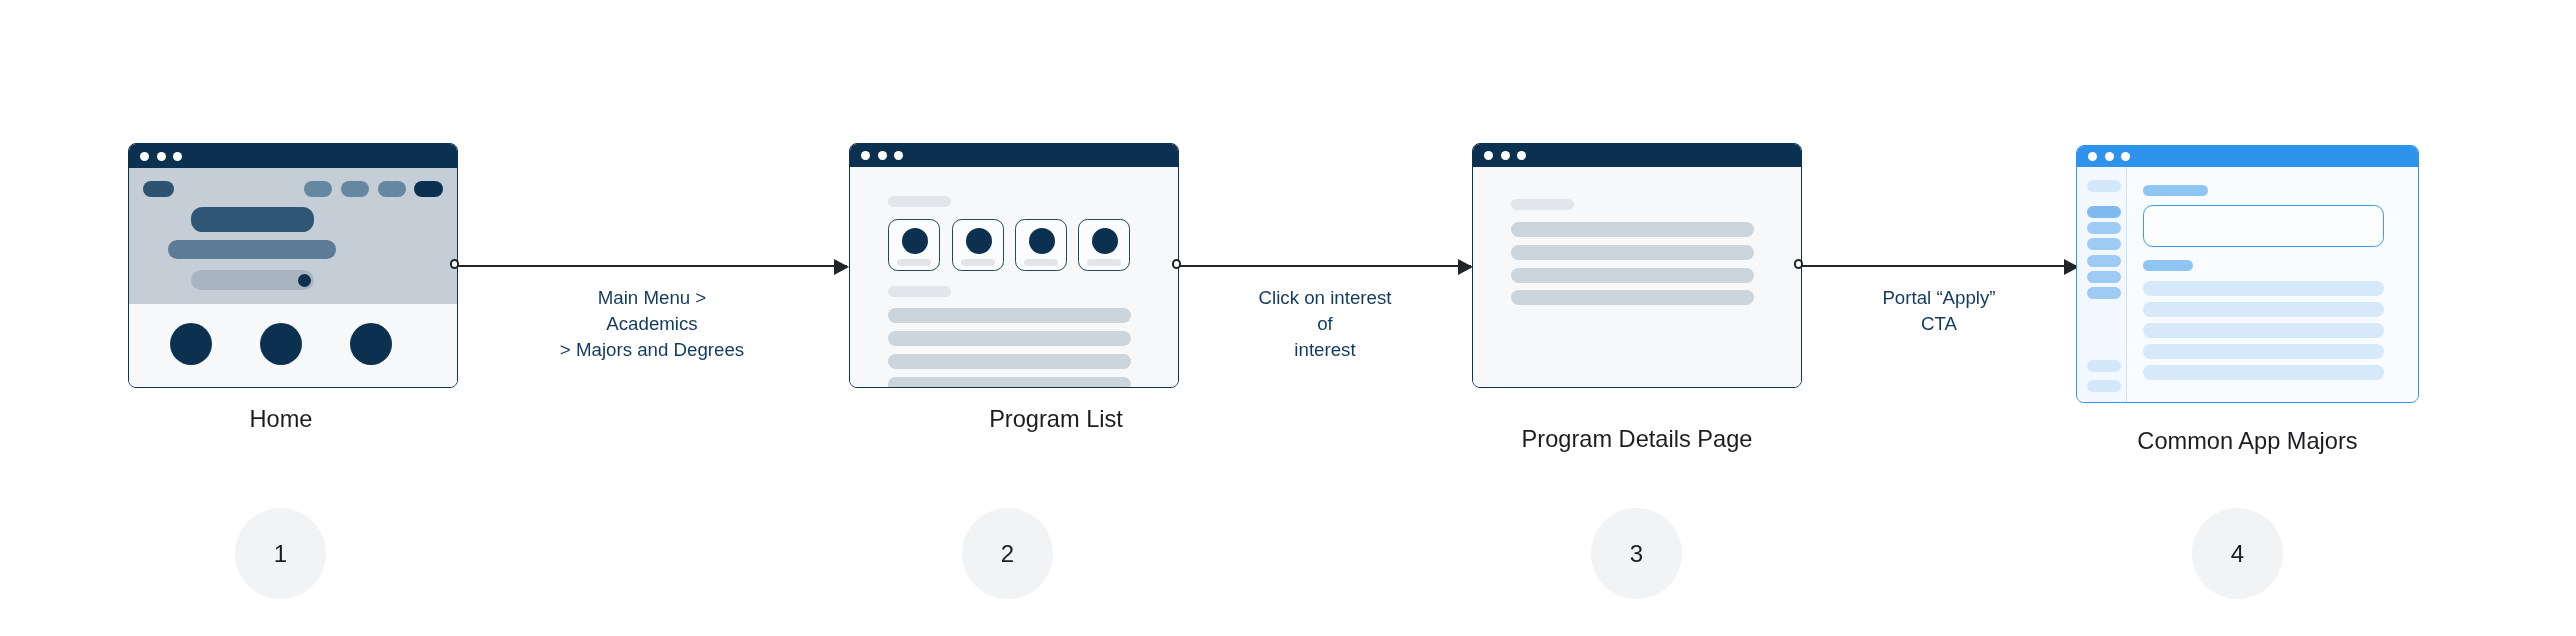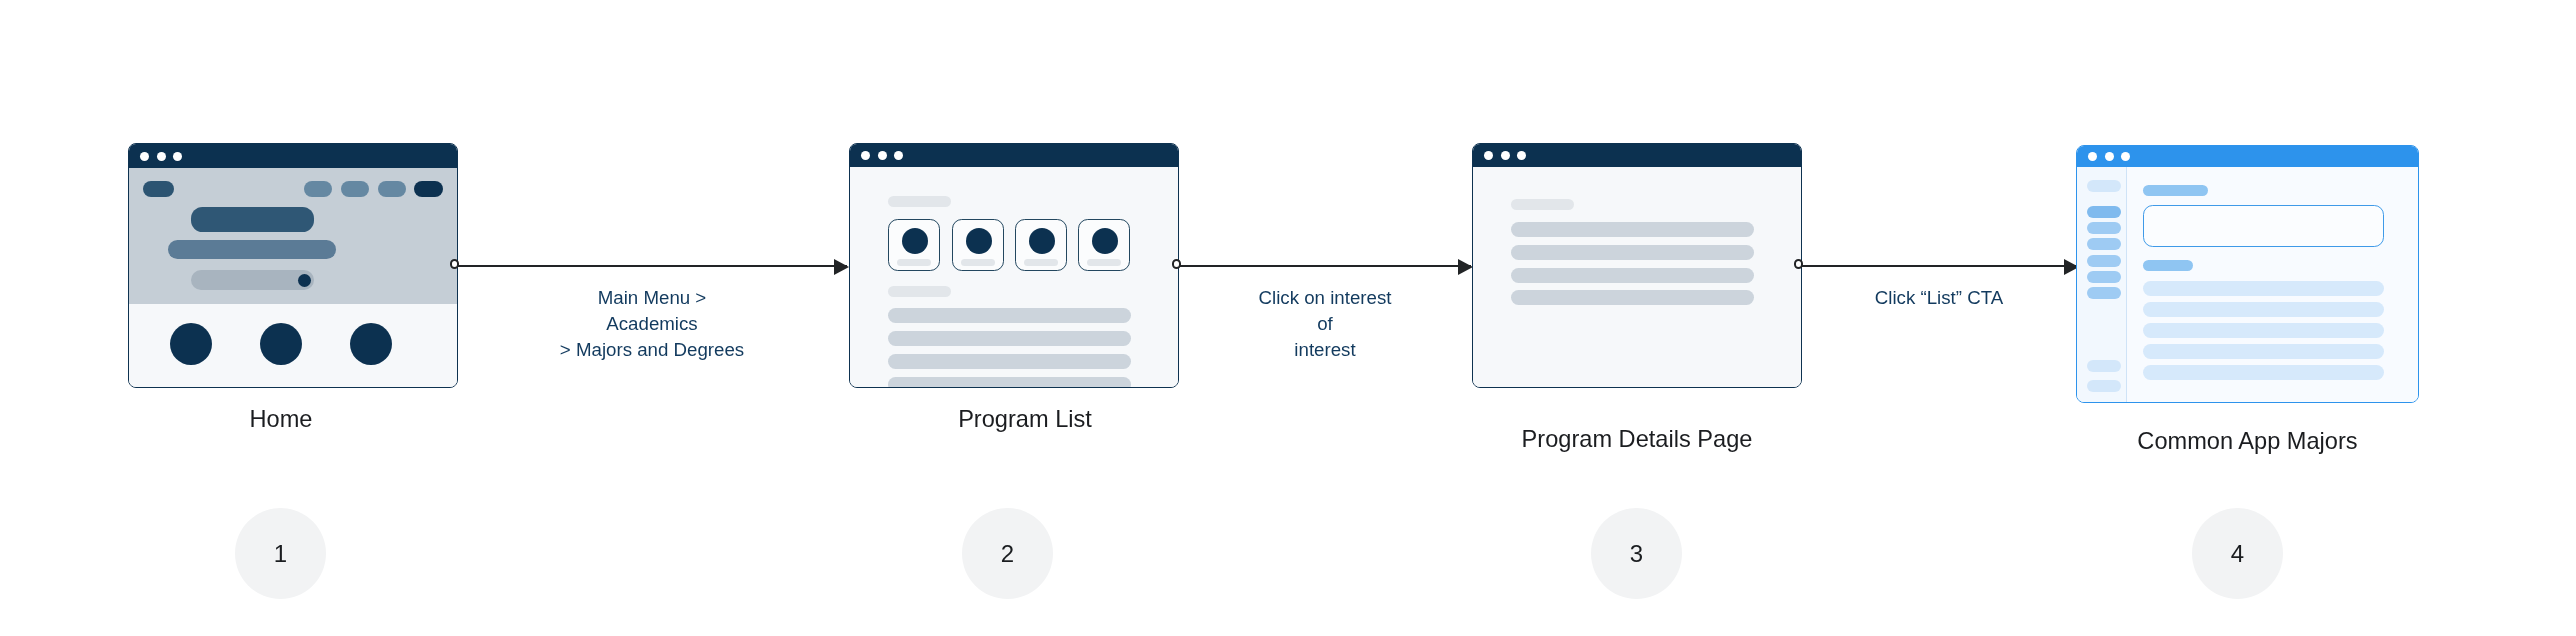--- a/index.html
+++ b/index.html
@@ -297,21 +297,21 @@
         </div>
 
         <div class="ghost-bar" style="left:38px; top:119px; width:63px; height:11.4px;"></div>
 
         <div class="skel-row" style="left:38px; top:141px; width:243px; height:15.4px;"></div>
         <div class="skel-row" style="left:38px; top:164px; width:243px; height:15.4px;"></div>
         <div class="skel-row" style="left:38px; top:187px; width:243px; height:15.4px;"></div>
         <div class="skel-row" style="left:38px; top:210px; width:243px; height:15.4px;"></div>
       </div>
     </div>
-    <div class="node-label" style="left:860px; top:406px; width:330px;">Program List</div>
+    <div class="node-label" style="left:891px; top:406px; width:330px;">Program List</div>
   </div>
 
   <div class="connector" style="left:1179px; top:265px; width:292px;">
     <div class="conn-line"></div>
     <div class="conn-start"></div>
     <div class="conn-arrow"></div>
     <div class="conn-label">Click on interest of
 interest</div>
   </div>
 
@@ -331,21 +331,21 @@
         <div class="skel-row" style="left:38px; top:123px; width:243px; height:15.4px;"></div>
       </div>
     </div>
     <div class="node-label" style="left:1472px; top:406px; width:330px;margin-top:20px;">Program Details Page</div>
   </div>
 
   <div class="connector" style="left:1801px; top:265px; width:276px;">
     <div class="conn-line"></div>
     <div class="conn-start"></div>
     <div class="conn-arrow"></div>
-    <div class="conn-label">Click “List” CTA</div>
+    <div class="conn-label">Portal “Apply” CTA</div>
   </div>
 
   <div class="node">
     <div class="browser blue-chrome" style="left:2076px; top:145px; width:343px; height:258px;">
       <div class="titlebar blue" style="height:21px;">
         <span class="dot"></span>
         <span class="dot"></span>
         <span class="dot"></span>
       </div>
 

